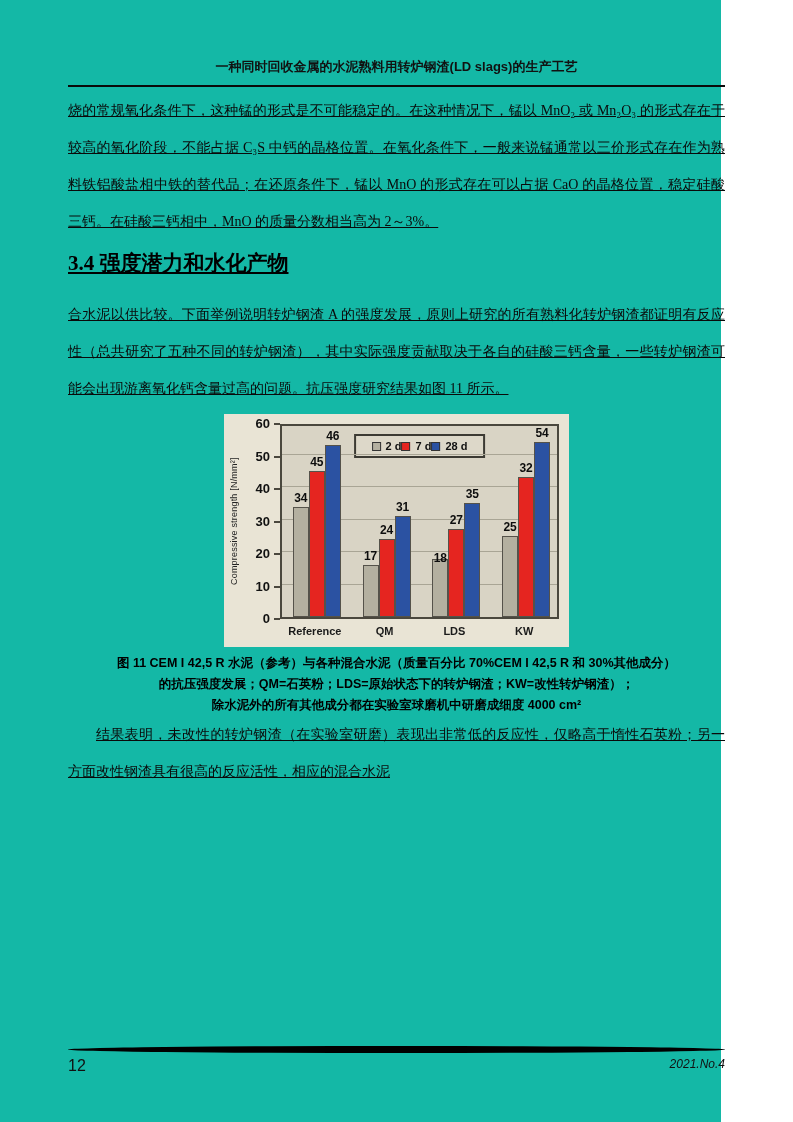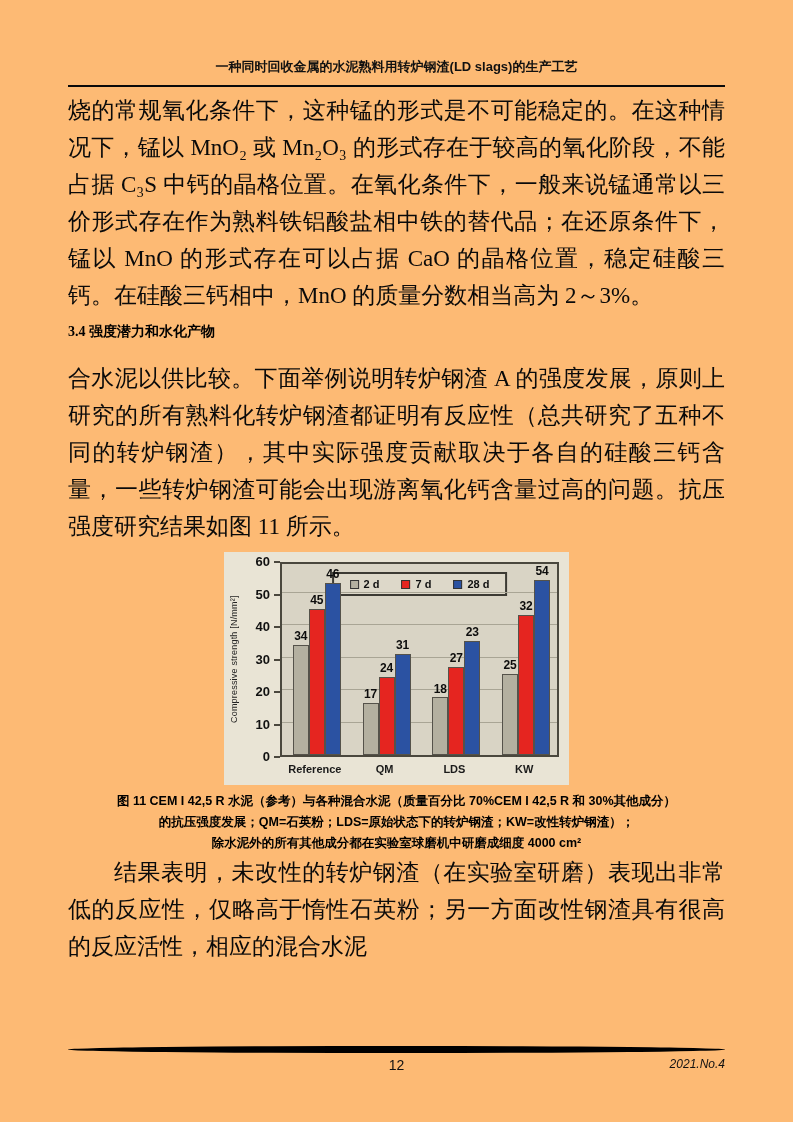--- a/index.html
+++ b/index.html
@@ -4,42 +4,43 @@
 <style>
   * { box-sizing: border-box; margin: 0; padding: 0; }
   html,body { background:#ffffff; }
   body {
     width: 793px; height: 1122px;
     font-family: "Liberation Serif", "DejaVu Serif", serif;
     color: #0a0a0a;
     position: relative;
     overflow: hidden;
   }
-  .page { position: relative; width: 793px; height: 1122px; background: #fdba74; }
+  .page { position: relative; width: 721px; height: 1122px; background: #14b8a6; }
 
   
   .doc-header {
     position: absolute; top: 58px; left: 68px; width: 657px;
     text-align: center;
     font-family: "Liberation Sans", "DejaVu Sans", sans-serif;
     font-size: 13px; font-weight: bold; color: #111;
     padding-bottom: 9px;
     border-bottom: 2px solid #0a0a0a;
   }
 
   
   .content { position: absolute; top: 92px; left: 68px; width: 657px; }
   .para {
-    font-size: 23px; line-height: 37px;
-    text-align: justify; color: #0a0a0a;
+    font-size: 14px; line-height: 37px;
+    text-align: justify; color: #0a0a0a; text-decoration: underline;
   }
   .indent { text-indent: 2em; }
   .section-heading {
-    font-size: 14px; font-weight: bold; color: #000;
+    font-size: 21px; font-weight: bold; color: #000;
     margin: 9px 0 14px 0;
+    text-decoration: underline;
   }
   .gap-para { margin-top: 19px; }
 
   
   .figure-wrap { margin-top: 7px; text-align: center; }
   .chart {
     position: relative; width: 345px; height: 233px;
     margin: 0 auto; background: #e9e4d5;
     font-family: "Liberation Sans", "DejaVu Sans", sans-serif;
     text-align: left;
@@ -63,21 +64,21 @@
   .bar-value {
     position: absolute; width: 34px; text-align: center;
     font-size: 12px; font-weight: bold; color: #0d0d0d;
   }
   .xtick-label {
     position: absolute; top: 211px; text-align: center;
     font-size: 11px; font-weight: bold; color: #1a1a1a;
   }
   .legend {
     position: absolute; top: 8px; left: 50%; transform: translateX(-50%);
-    display: flex; gap: 22px; align-items: center;
+    display: flex; align-items: center;
     padding: 4px 16px;
     background: #ddd8c9; border: 2px solid #3c3a33;
     white-space: nowrap;
   }
   .legend-item { display: flex; align-items: center; gap: 5px; }
   .legend-swatch { width: 9px; height: 9px; border: 1px solid #333; display: inline-block; }
   .legend-label { font-size: 11px; font-weight: bold; color: #111; }
 
   .figure-caption {
     margin-top: 6px;
@@ -86,22 +87,22 @@
     line-height: 21px; text-align: center;
   }
 
   
   .footer-rule {
     position: absolute; top: 1046px; left: 68px; width: 657px; height: 7px;
     background: #000; border-radius: 50%;
   }
   .footer-pagenum {
     position: absolute; top: 1057px; left: 68px; width: 657px;
-    text-align: center; font-family: "Liberation Sans", "DejaVu Sans", sans-serif;
-    font-size: 14px; color: #111;
+    text-align: left; font-family: "Liberation Sans", "DejaVu Sans", sans-serif;
+    font-size: 16px; color: #111;
   }
   .footer-issue {
     position: absolute; top: 1057px; left: 68px; width: 657px;
     text-align: right; font-family: "Liberation Sans", "DejaVu Sans", sans-serif;
     font-size: 12px; color: #111; font-style: italic;
   }
 </style>
 </head>
 <body>
 
@@ -145,25 +146,25 @@
             <div class="bar-value" style="left: 17.875px; bottom: 148.25px;">45</div>
             <div class="bar" style="left: 42.875px; width: 16px; height: 172.25px; background: rgb(43, 82, 162);"></div>
             <div class="bar-value" style="left: 33.875px; bottom: 174.25px;">46</div>
             <div class="bar" style="left: 80.625px; width: 16px; height: 52px; background: rgb(180, 176, 160);"></div>
             <div class="bar-value" style="left: 71.625px; bottom: 54px;">17</div>
             <div class="bar" style="left: 96.625px; width: 16px; height: 78px; background: rgb(229, 37, 32);"></div>
             <div class="bar-value" style="left: 87.625px; bottom: 80px;">24</div>
             <div class="bar" style="left: 112.625px; width: 16px; height: 100.75px; background: rgb(43, 82, 162);"></div>
             <div class="bar-value" style="left: 103.625px; bottom: 102.75px;">31</div>
             <div class="bar" style="left: 150.375px; width: 16px; height: 58.5px; background: rgb(180, 176, 160);"></div>
-            <div class="bar-value" style="left: 141.375px; bottom: 59px;">18</div>
+            <div class="bar-value" style="left: 141.375px; bottom: 52px;">18</div>
             <div class="bar" style="left: 166.375px; width: 16px; height: 87.75px; background: rgb(229, 37, 32);"></div>
             <div class="bar-value" style="left: 157.375px; bottom: 89.75px;">27</div>
             <div class="bar" style="left: 182.375px; width: 16px; height: 113.75px; background: rgb(43, 82, 162);"></div>
-            <div class="bar-value" style="left: 173.375px; bottom: 115.75px;">23</div>
+            <div class="bar-value" style="left: 173.375px; bottom: 115.75px;">35</div>
             <div class="bar" style="left: 220.125px; width: 16px; height: 81.25px; background: rgb(180, 176, 160);"></div>
             <div class="bar-value" style="left: 211.125px; bottom: 83.25px;">25</div>
             <div class="bar" style="left: 236.125px; width: 16px; height: 139.75px; background: rgb(229, 37, 32);"></div>
             <div class="bar-value" style="left: 227.125px; bottom: 141.75px;">32</div>
             <div class="bar" style="left: 252.125px; width: 16px; height: 175.5px; background: rgb(43, 82, 162);"></div>
             <div class="bar-value" style="left: 243.125px; bottom: 177.5px;">54</div>
           </div>
       <div class="ytick-label" style="left: 2px; top: 197px;">0</div>
           <div class="ytick-mark" style="left: 50px; top: 204px;"></div>
           <div class="ytick-label" style="left: 2px; top: 164.5px;">10</div>

